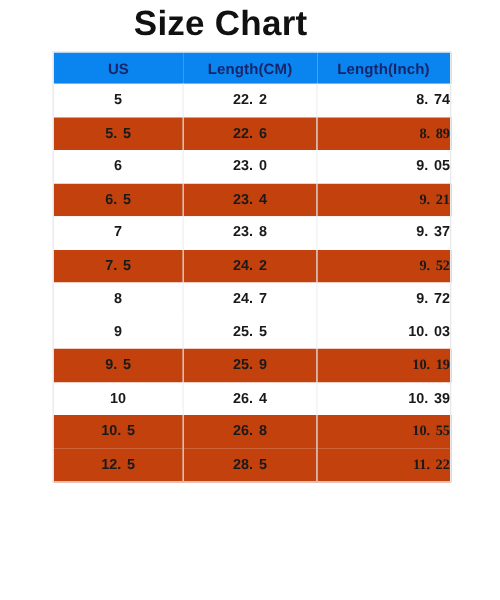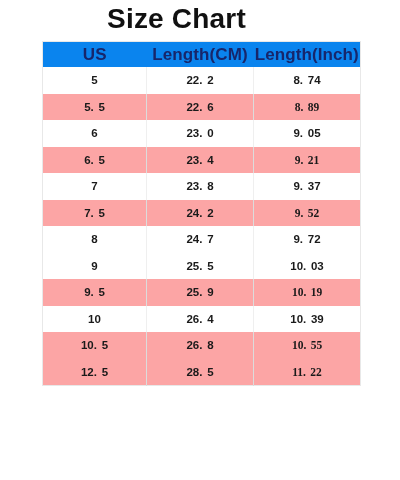--- a/index.html
+++ b/index.html
@@ -43,21 +43,21 @@
   }
   table.size-table col.c-us { width: 104px; }
   table.size-table col.c-cm { width: 107px; }
   table.size-table col.c-in { width: 107px; }
 
   thead tr {
     background: #0a84ee;
   }
   thead th {
     color: #17266b;
-    font-size: 17px;
+    font-size: 12px;
     font-weight: bold;
     height: 25px;
     padding: 0;
     text-align: center;
     vertical-align: middle;
     border: none;
     letter-spacing: 0.1px;
   }
   tbody td {
     height: 26.5px;
@@ -65,26 +65,27 @@
     text-align: center;
     vertical-align: middle;
     font-size: 11.5px;
     font-weight: bold;
     color: #1a1a1a;
     border-right: 1px solid #efefef;
     word-spacing: 1.5px;
   }
   tbody td:last-child {
     border-right: none;
+    text-align: right;
   }
   tbody tr.row-odd {
     background: #ffffff;
   }
   tbody tr.row-even {
-    background: #fca5a5;
+    background: #c2410c;
   }
   tbody tr.row-even td {
     border-right: 1px solid #dcdcdc;
   }
   tbody tr.row-even td:last-child {
     border-right: none;
     font-family: Liberation Serif, serif;
   }
 </style>
 </head>

